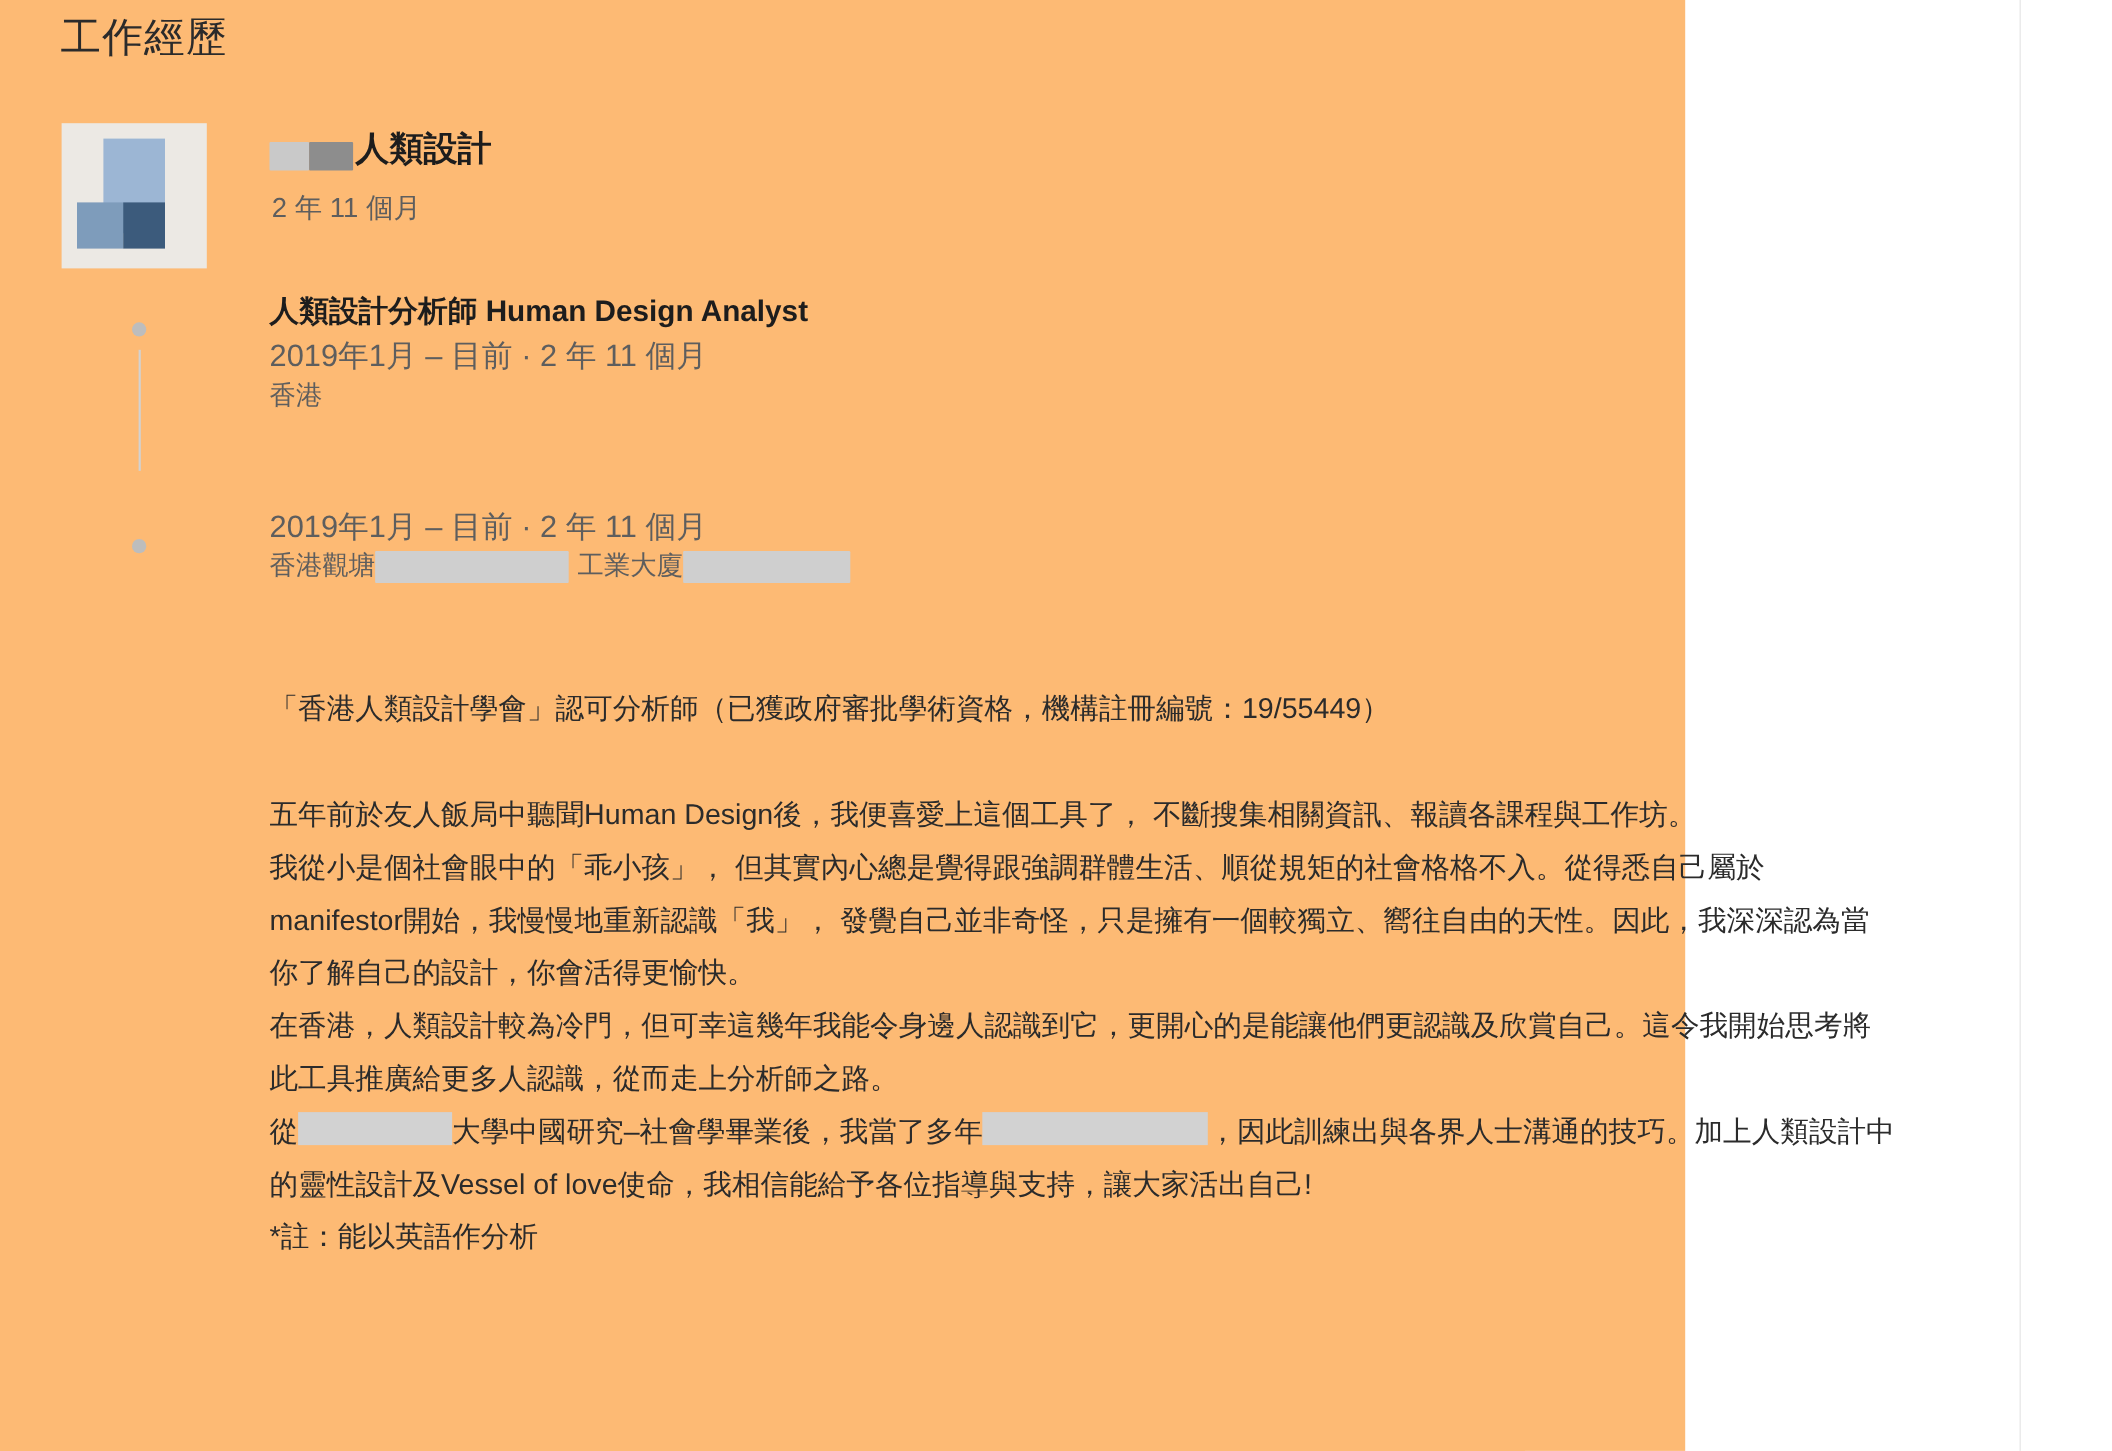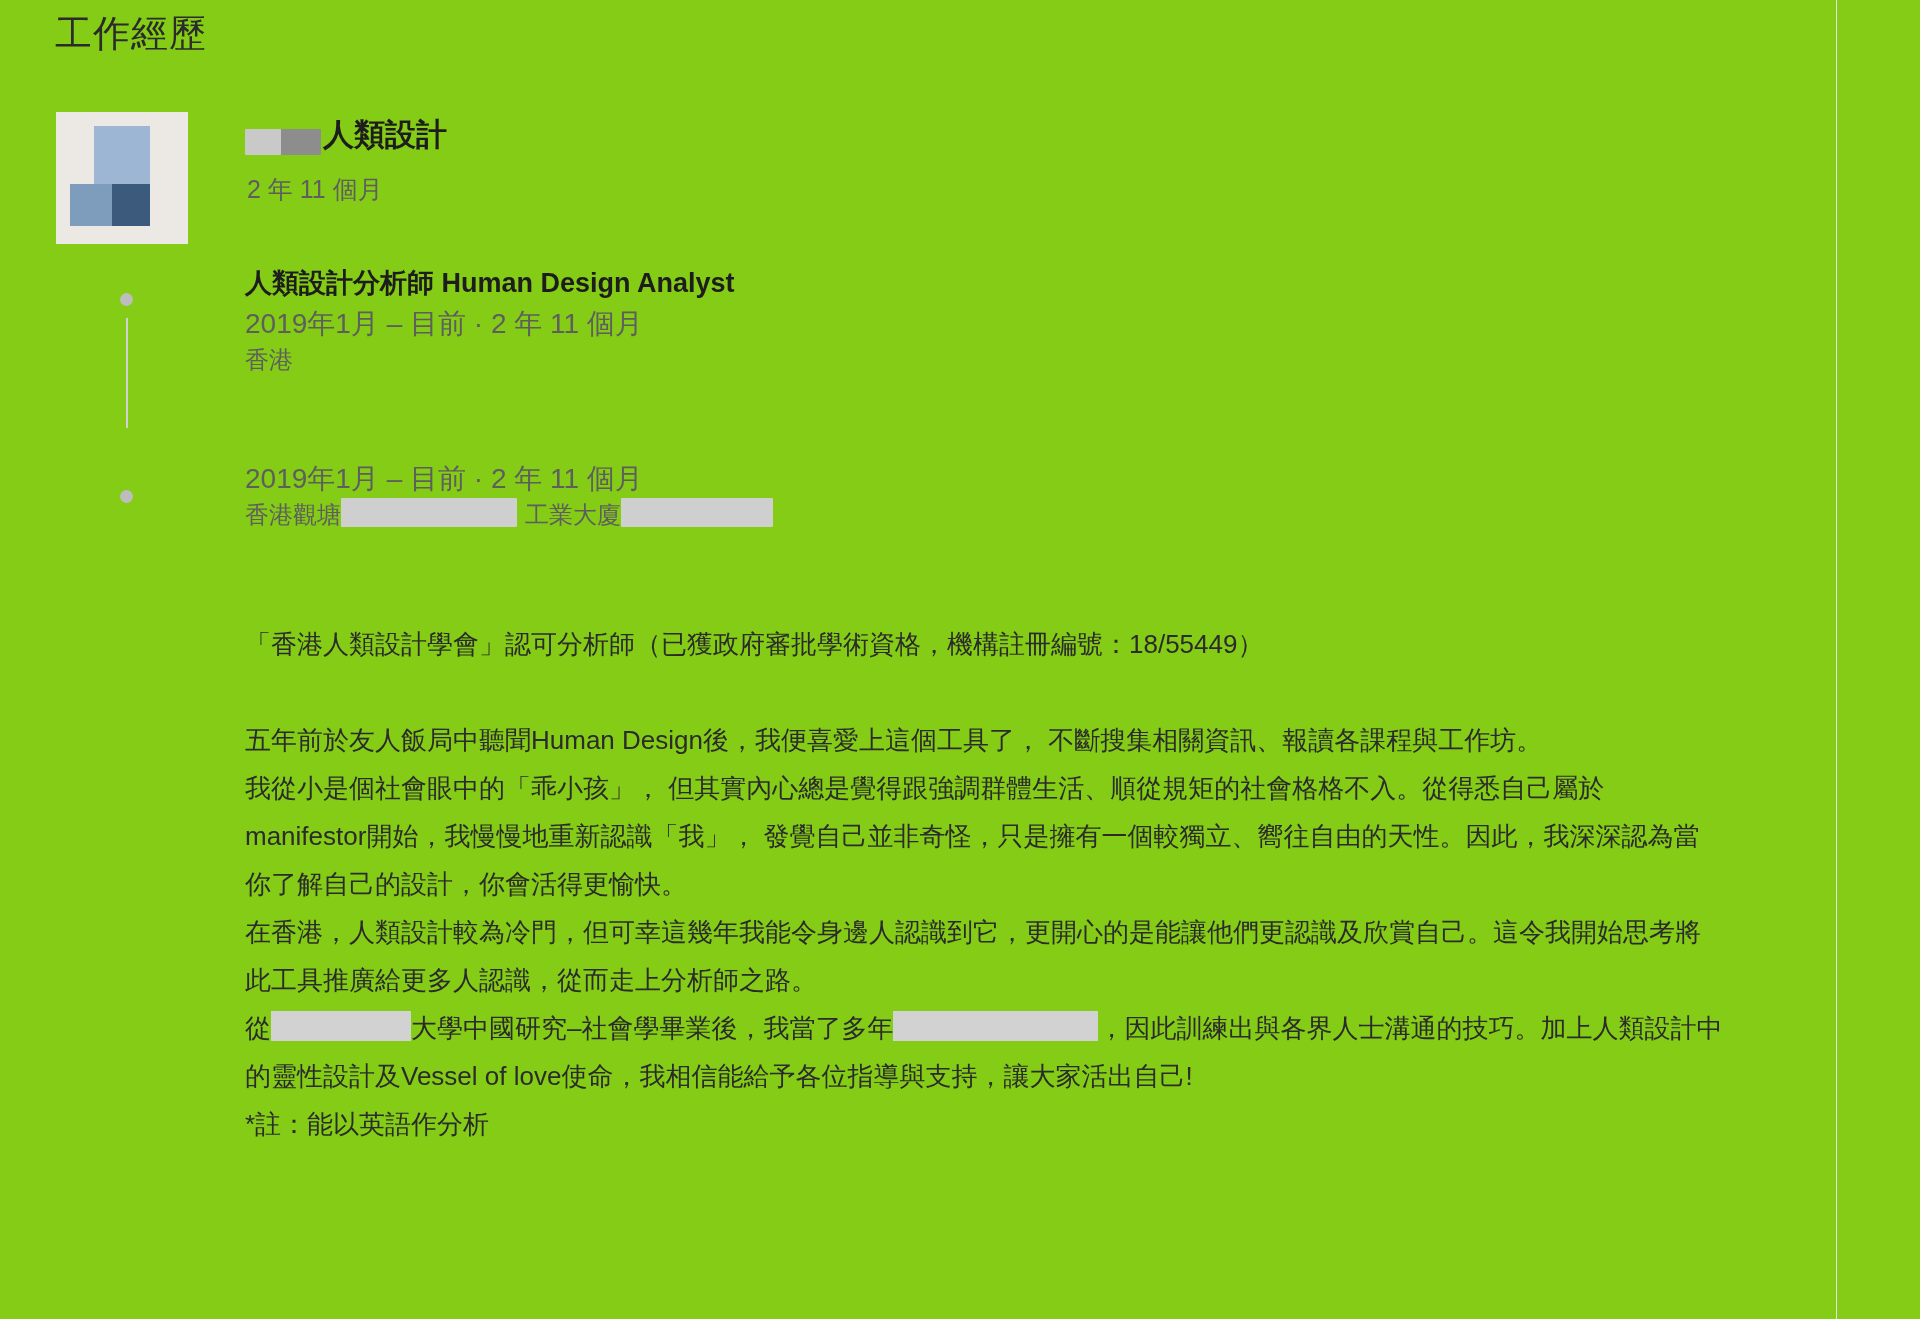--- a/index.html
+++ b/index.html
@@ -10,23 +10,23 @@
   body {
     width: 1920px;
     height: 1319px;
     font-family: "Liberation Sans", sans-serif;
     color: #1d1d1d;
     overflow: hidden;
     position: relative;
   }
   .page {
     position: relative;
-    width: 1920px;
-    height: 1319px;
-    background: #84cc16;
+    width: 1532px;
+    height: 1319px;
+    background: #fdba74;
     box-sizing: border-box;
   }
   
   .right-rule {
     position: absolute;
     top: 0;
     left: 1836px;
     width: 1px;
     height: 1319px;
     background: #e3e3e3;
@@ -144,20 +144,21 @@
     line-height: 34px;
     color: #5e5e5e;
     margin: 0;
   }
   .role-location {
     font-size: 24px;
     line-height: 34px;
     color: #5e5e5e;
     margin: 2px 0 0 0;
     display: flex;
+    align-items: center;
     flex-wrap: wrap;
   }
   .role-1 { top: 265px; }
   .role-2 { top: 462px; }
   .role-location .gap { display: inline-block; width: 8px; }
   .role-location .rl1 { width: 176px; height: 29px; background: #cfcfcf; }
   .role-location .rl2 { width: 152px; height: 29px; background: #cfcfcf; }
 
   
   .desc {
@@ -213,21 +214,21 @@
       <div class="role-location">
         <span>香港觀塘</span>
           <span class="redact rl1"></span>
           <span class="gap"></span>
           <span>工業大廈</span>
           <span class="redact rl2"></span>
       </div>
     </div>
 
     <div class="desc">
-      <p>「香港人類設計學會」認可分析師（已獲政府審批學術資格，機構註冊編號：18/55449）</p>
+      <p>「香港人類設計學會」認可分析師（已獲政府審批學術資格，機構註冊編號：19/55449）</p>
       <div class="spacer"></div>
       <p>五年前於友人飯局中聽聞Human Design後，我便喜愛上這個工具了， 不斷搜集相關資訊、報讀各課程與工作坊。</p>
       <p>我從小是個社會眼中的「乖小孩」， 但其實內心總是覺得跟強調群體生活、順從規矩的社會格格不入。從得悉自己屬於manifestor開始，我慢慢地重新認識「我」， 發覺自己並非奇怪，只是擁有一個較獨立、嚮往自由的天性。因此，我深深認為當你了解自己的設計，你會活得更愉快。</p>
       <p>在香港，人類設計較為冷門，但可幸這幾年我能令身邊人認識到它，更開心的是能讓他們更認識及欣賞自己。這令我開始思考將此工具推廣給更多人認識，從而走上分析師之路。</p>
       <p><span>從</span><span class="inline-redact-a"></span><span>大學中國研究–社會學畢業後，我當了多年</span><span class="inline-redact-b"></span><span>，因此訓練出與各界人士溝通的技巧。加上人類設計中的靈性設計及Vessel of love使命，我相信能給予各位指導與支持，讓大家活出自己!</span></p>
       <p>*註：能以英語作分析</p>
     </div>
 
   </div>
   <div class="right-rule"></div>

